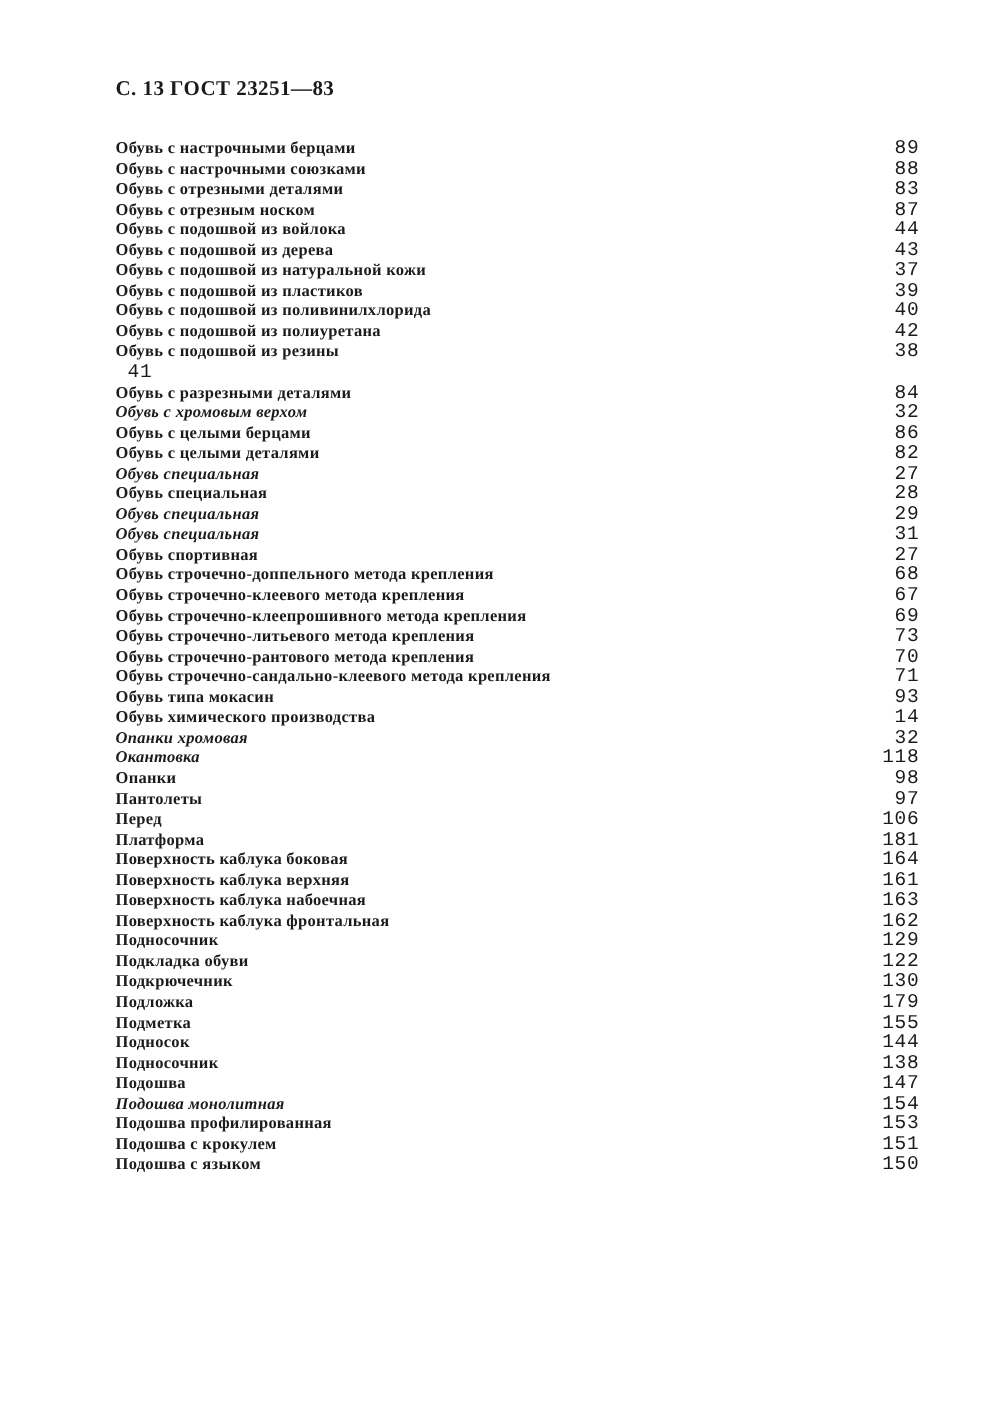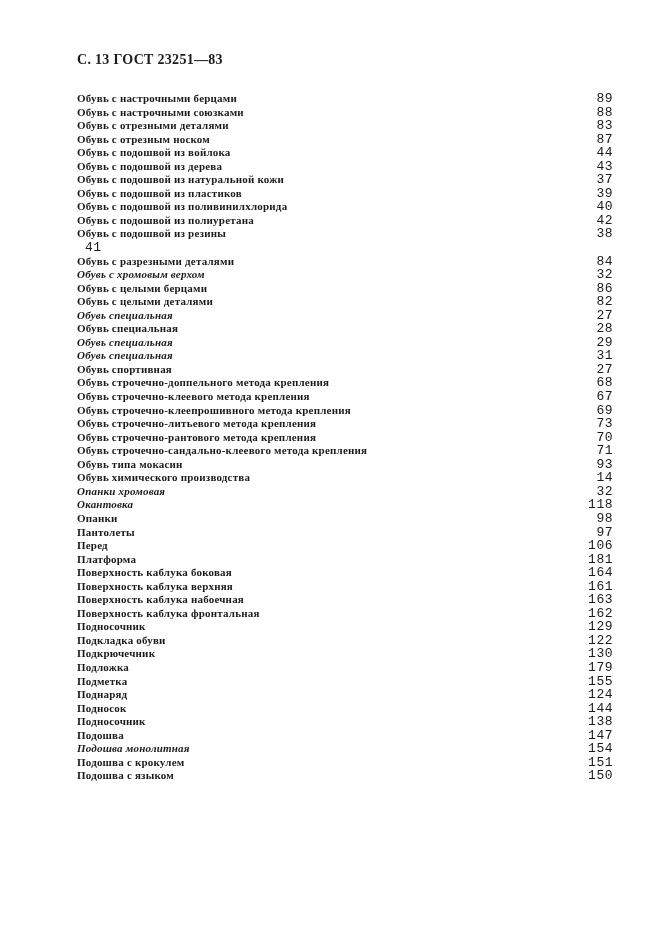--- a/index.html
+++ b/index.html
@@ -273,24 +273,20 @@
   <div class="row">
     <span class="term">Подложка</span>
     <span class="num">179</span>
   </div>
 
   <div class="row">
     <span class="term">Подметка</span>
     <span class="num">155</span>
   </div>
 
-  <div class="row">
-    <span class="term">Поднаряд</span>
-    <span class="num">124</span>
-  </div>
 
   <div class="row">
     <span class="term">Подносок</span>
     <span class="num">144</span>
   </div>
 
   <div class="row">
     <span class="term">Подносочник</span>
     <span class="num">138</span>
   </div>
@@ -299,20 +295,24 @@
     <span class="term">Подошва</span>
     <span class="num">147</span>
   </div>
 
   <div class="row italic">
     <span class="term">Подошва монолитная</span>
     <span class="num">154</span>
   </div>
 
 
+  <div class="row">
+    <span class="term">Подошва профилированная</span>
+    <span class="num">153</span>
+  </div>
 
 
   <div class="row">
     <span class="term">Подошва с крокулем</span>
     <span class="num">151</span>
   </div>
 
   <div class="row">
     <span class="term">Подошва с языком</span>
     <span class="num">150</span>

